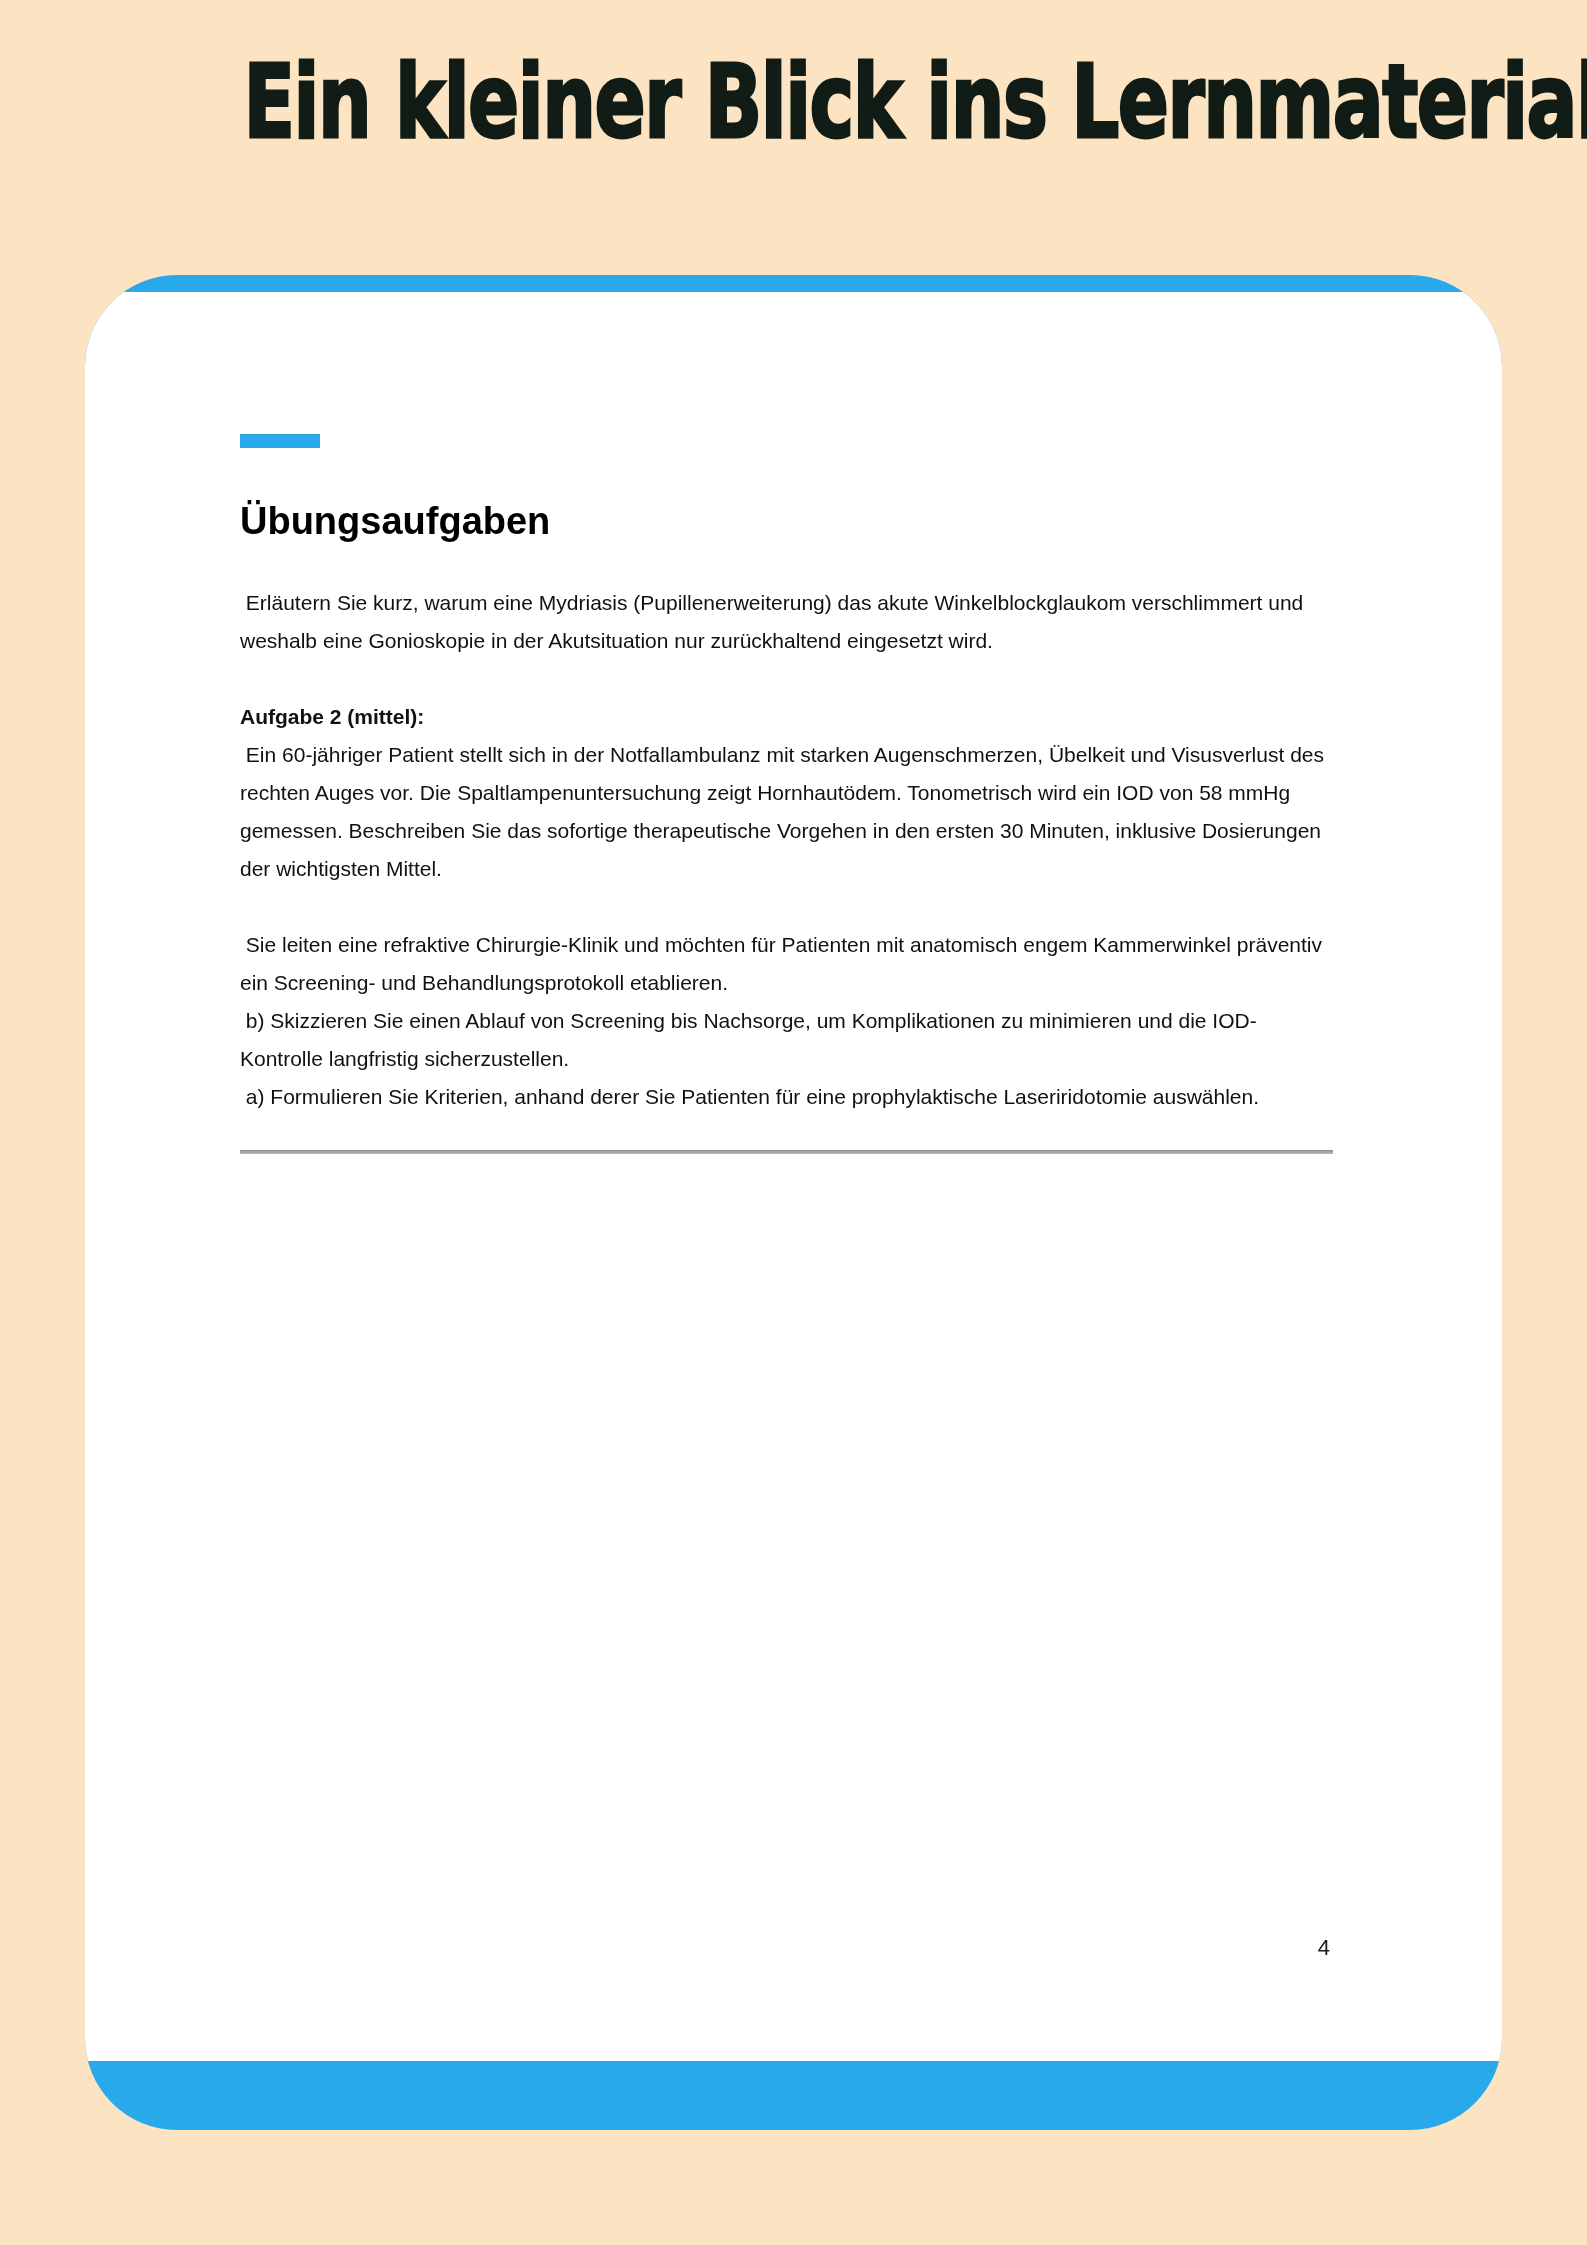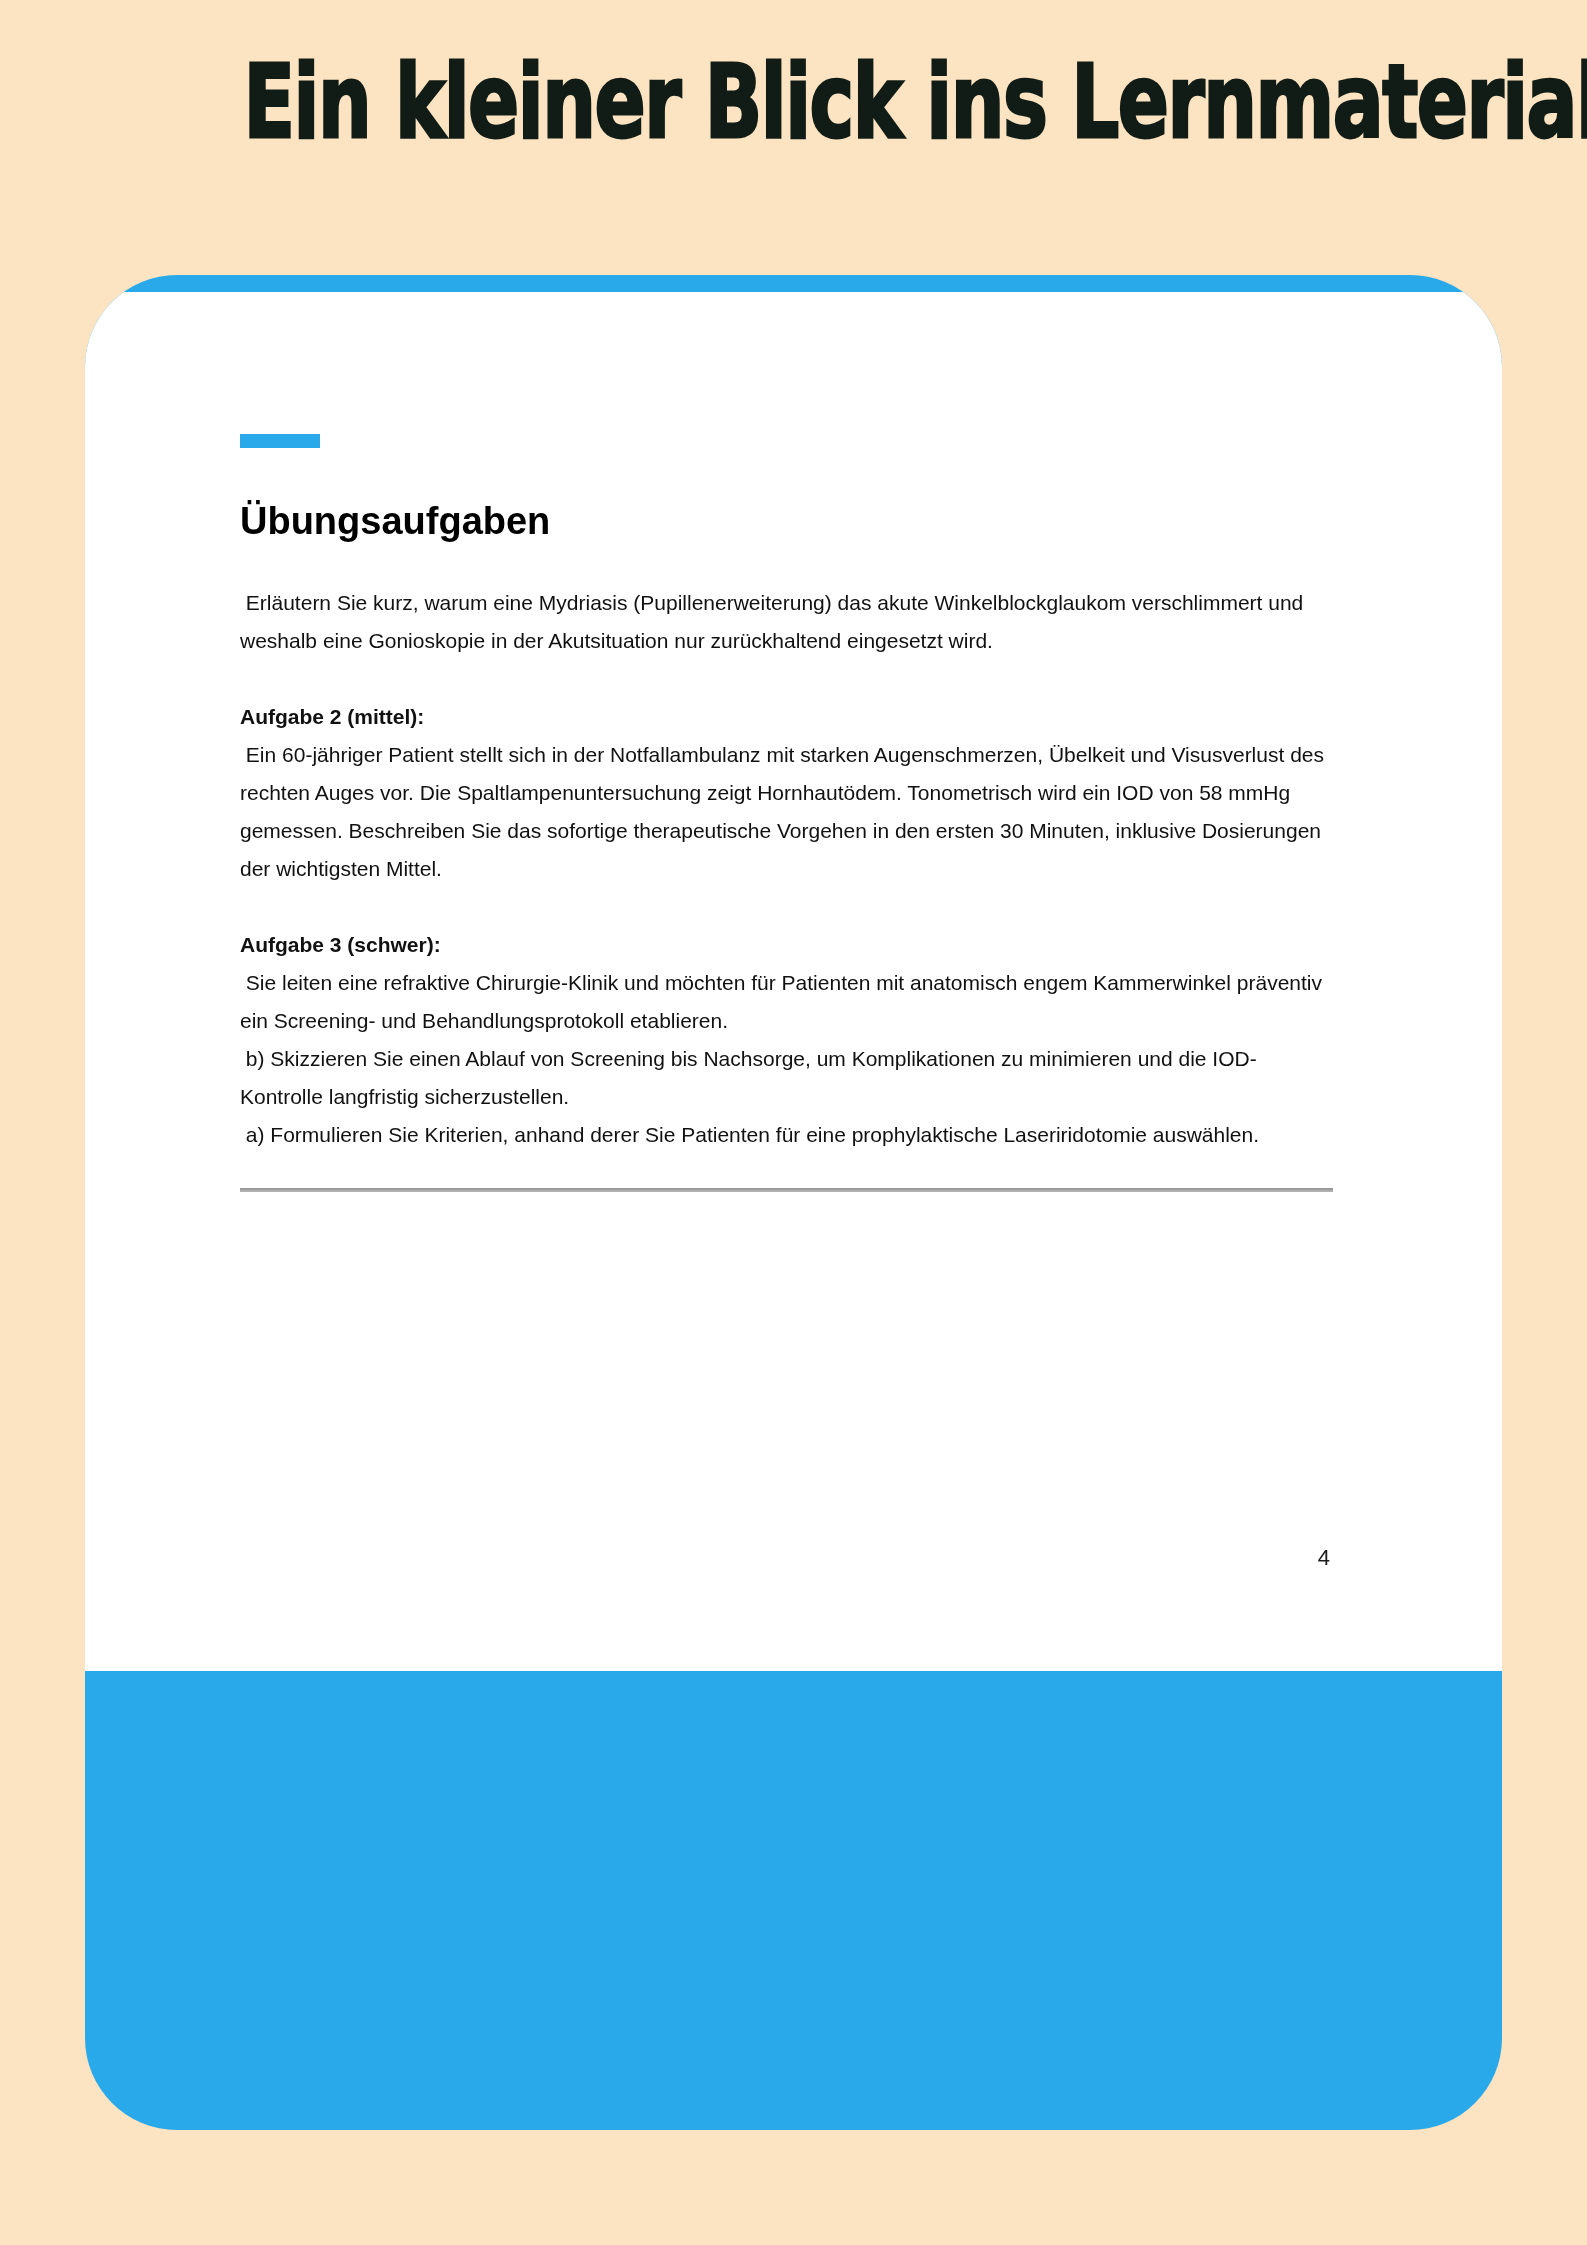--- a/index.html
+++ b/index.html
@@ -34,21 +34,21 @@
     position:absolute;
     left:85px; top:275px;
     width:1417px; height:1855px;
     background:var(--accent_blue,#29a9ea);
     border-radius:92px;
     overflow:hidden;
   }
   .card-paper{
     position:absolute;
     left:0; top:17px;
-    width:100%; height:1379px;
+    width:100%; height:1769px;
     background:#ffffff;
   }
   .content{
     position:absolute;
     left:155px; top:142px;
     width:1093px;
     color:var(--body_ink,#111111);
   }
   .accent-bar{
     width:80px; height:14px;
@@ -106,21 +106,20 @@
         <div class="exercise">
           <p> Erläutern Sie kurz, warum eine Mydriasis (Pupillenerweiterung) das akute Winkelblockglaukom verschlimmert und weshalb eine Gonioskopie in der Akutsituation nur zurückhaltend eingesetzt wird.</p>
         </div>
 
         <div class="exercise">
           <div class="exercise-title">Aufgabe 2 (mittel):</div>
           <p> Ein 60-jähriger Patient stellt sich in der Notfallambulanz mit starken Augenschmerzen, Übelkeit und Visusverlust des rechten Auges vor. Die Spaltlampenuntersuchung zeigt Hornhautödem. Tonometrisch wird ein IOD von 58 mmHg gemessen. Beschreiben Sie das sofortige therapeutische Vorgehen in den ersten 30 Minuten, inklusive Dosierungen der wichtigsten Mittel.</p>
         </div>
 
         <div class="exercise">
-          <div class="exercise-title">Aufgabe 3 (schwer):</div>
           <p> Sie leiten eine refraktive Chirurgie-Klinik und möchten für Patienten mit anatomisch engem Kammerwinkel präventiv ein Screening- und Behandlungsprotokoll etablieren.</p>
           <p> b) Skizzieren Sie einen Ablauf von Screening bis Nachsorge, um Komplikationen zu minimieren und die IOD-Kontrolle langfristig sicherzustellen.</p>
           <p> a) Formulieren Sie Kriterien, anhand derer Sie Patienten für eine prophylaktische Laseriridotomie auswählen.</p>
         </div>
 
         <div class="divider"></div>
 
       </div>
 
       <div class="page-number">4</div>

